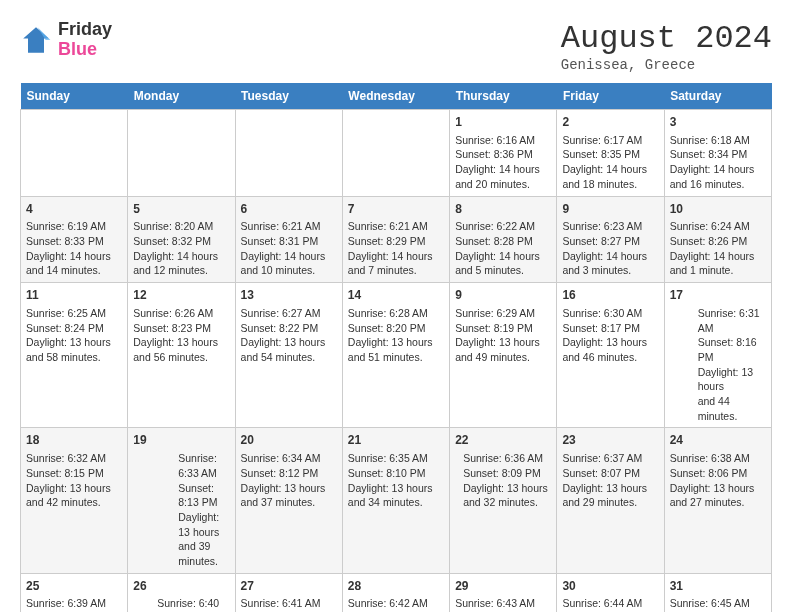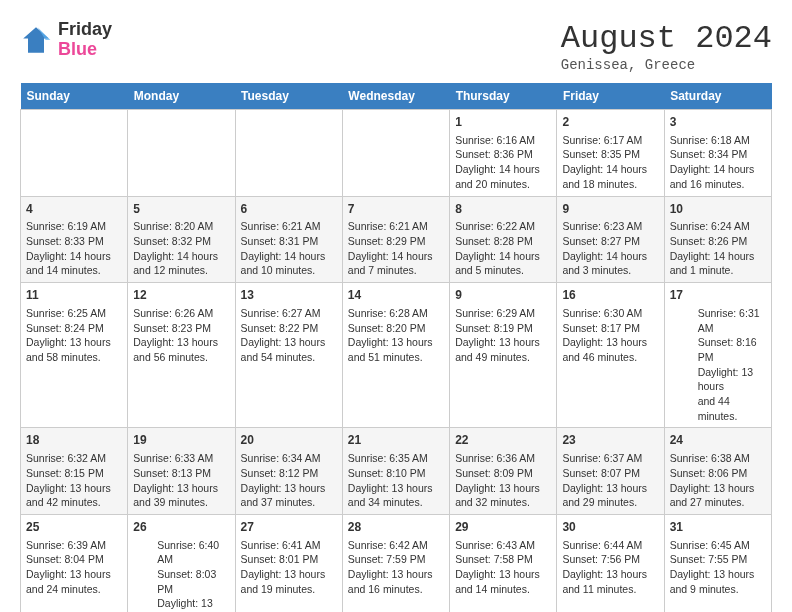--- a/index.html
+++ b/index.html
@@ -252,42 +252,42 @@
       <tr>
         <td>
           <span class="day-number">18</span>
           <div class="day-info" style="white-space: pre-line;">Sunrise: 6:32 AM
 Sunset: 8:15 PM
 Daylight: 13 hours
 and 42 minutes.</div>
         </td>
         <td>
           <span class="day-number">19</span>
-          <div class="day-info" style="white-space: pre-line;">Sunrise: 6:33 AM
+          <div class="day-info" style="white-space: pre-line; margin-left: 45px;">Sunrise: 6:33 AM
 Sunset: 8:13 PM
 Daylight: 13 hours
 and 39 minutes.</div>
         </td>
         <td>
           <span class="day-number">20</span>
           <div class="day-info" style="white-space: pre-line;">Sunrise: 6:34 AM
 Sunset: 8:12 PM
 Daylight: 13 hours
 and 37 minutes.</div>
         </td>
         <td>
           <span class="day-number">21</span>
           <div class="day-info" style="white-space: pre-line;">Sunrise: 6:35 AM
 Sunset: 8:10 PM
 Daylight: 13 hours
 and 34 minutes.</div>
         </td>
         <td>
           <span class="day-number">22</span>
-          <div class="day-info" style="white-space: pre-line;">Sunrise: 6:36 AM
+          <div class="day-info" style="white-space: pre-line; margin-left: 8px;">Sunrise: 6:36 AM
 Sunset: 8:09 PM
 Daylight: 13 hours
 and 32 minutes.</div>
         </td>
         <td>
           <span class="day-number">23</span>
           <div class="day-info" style="white-space: pre-line;">Sunrise: 6:37 AM
 Sunset: 8:07 PM
 Daylight: 13 hours
 and 29 minutes.</div>

